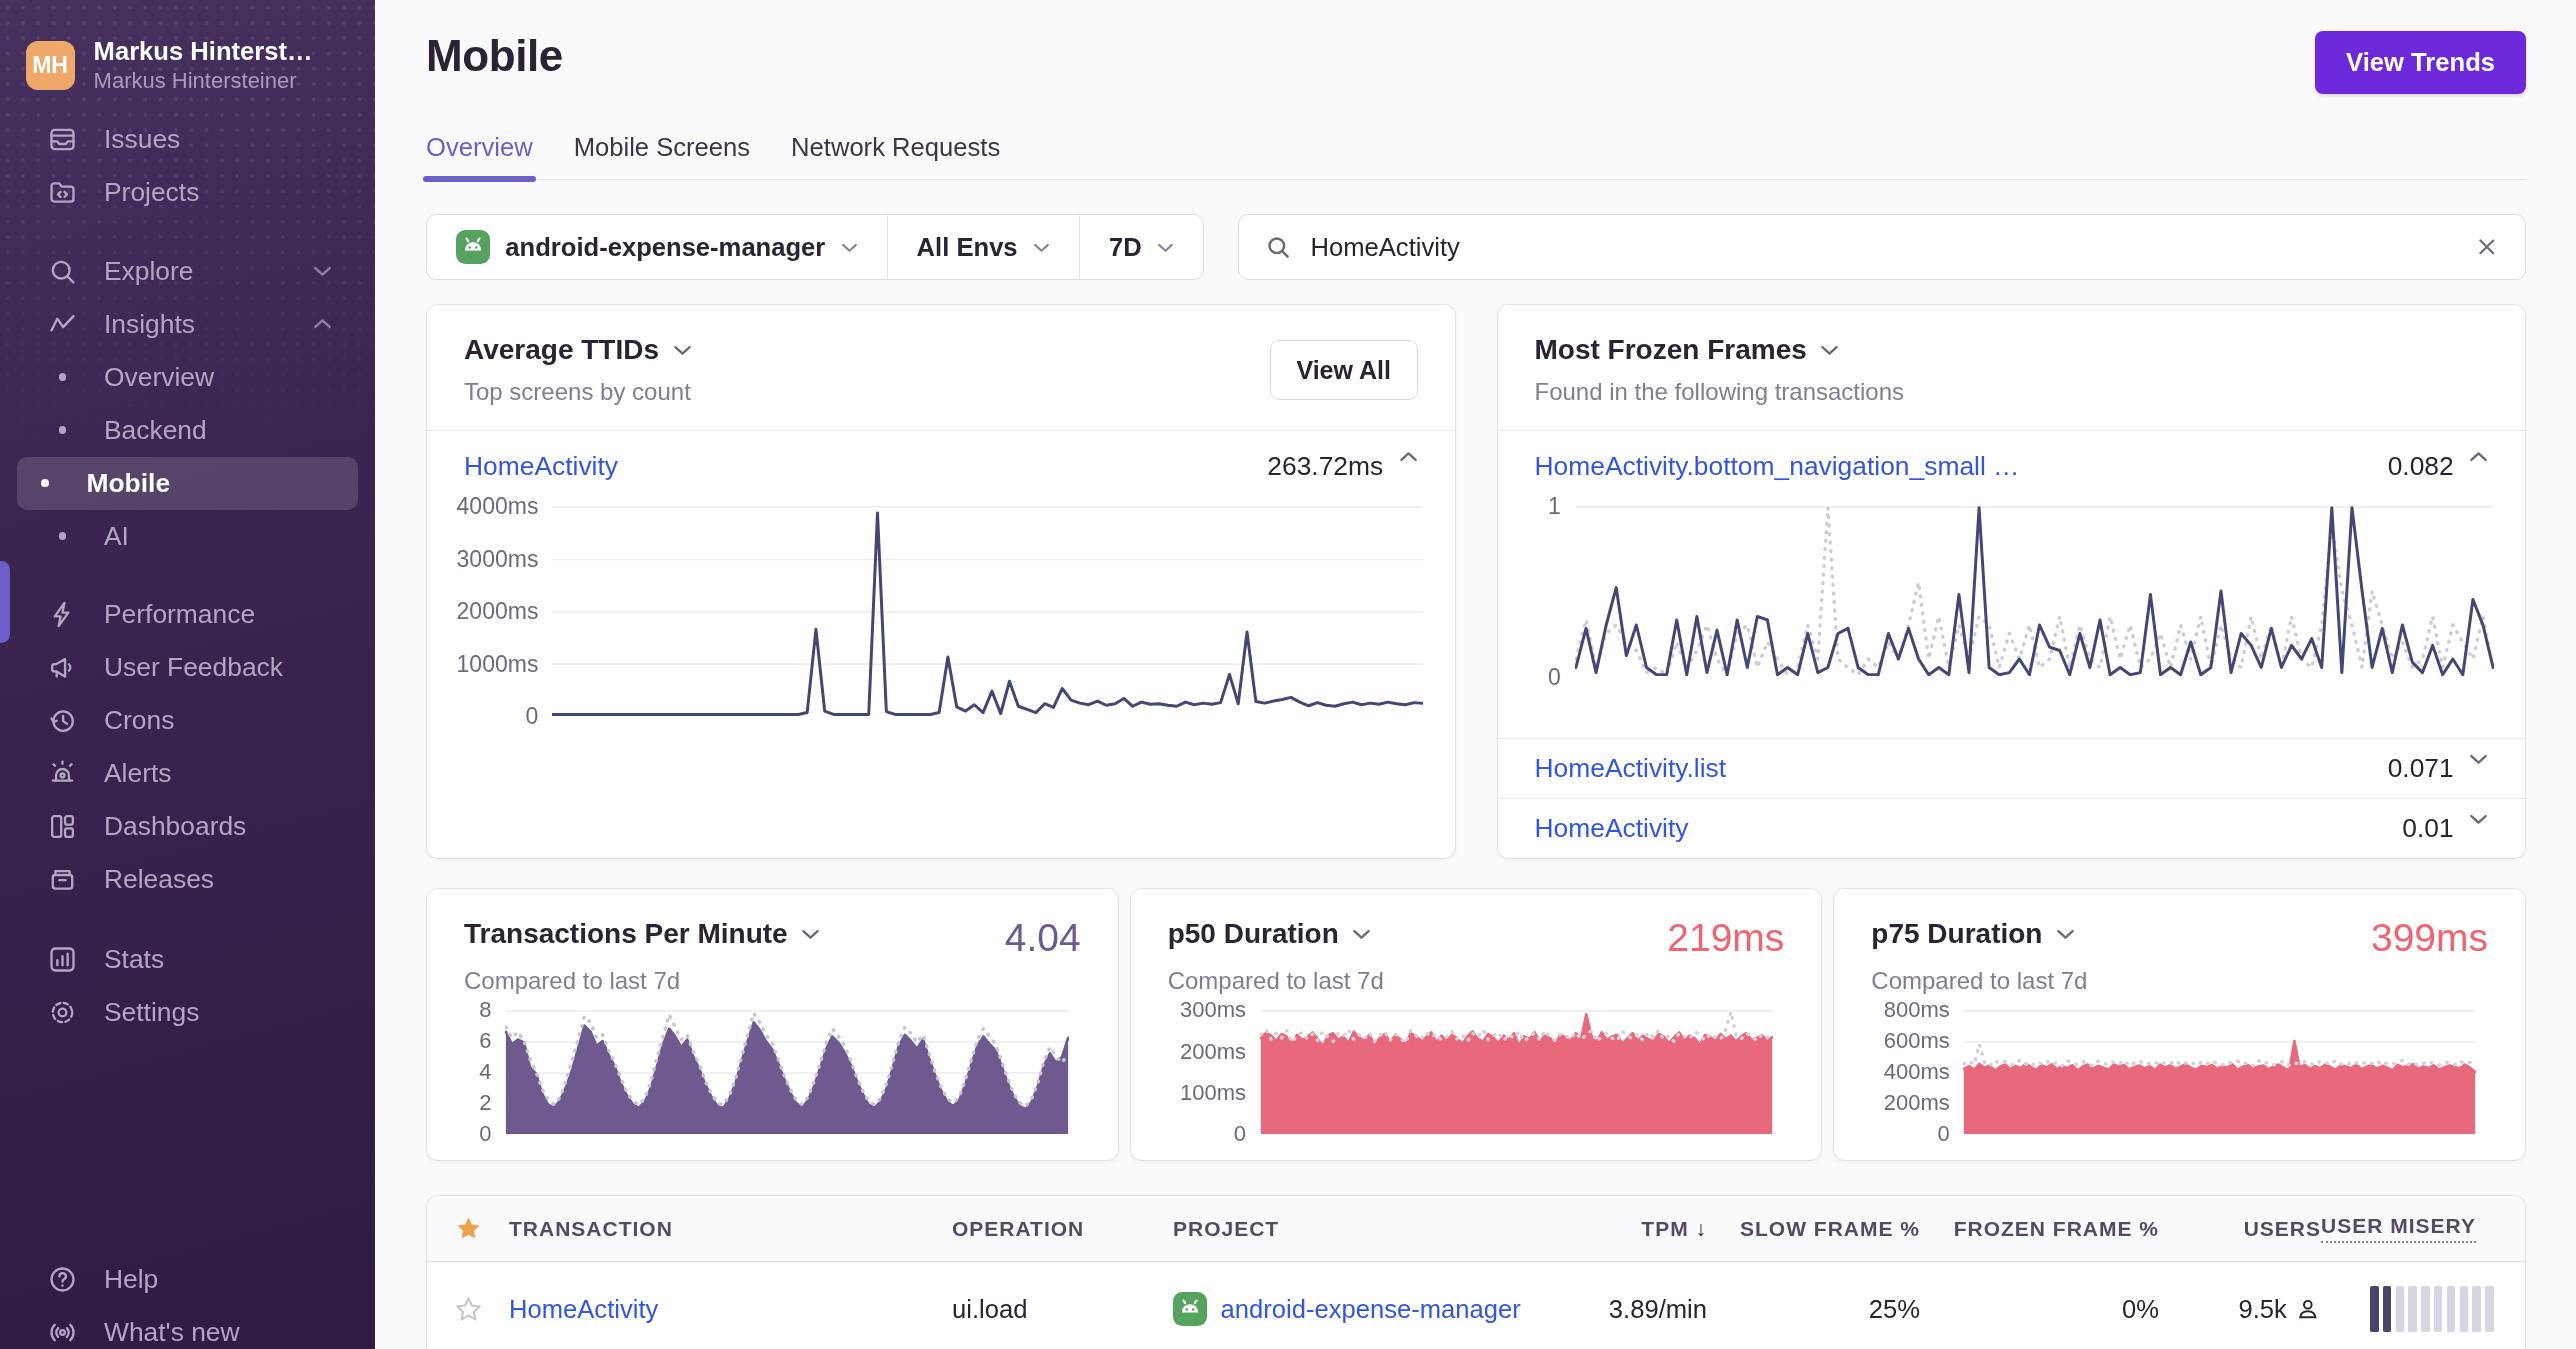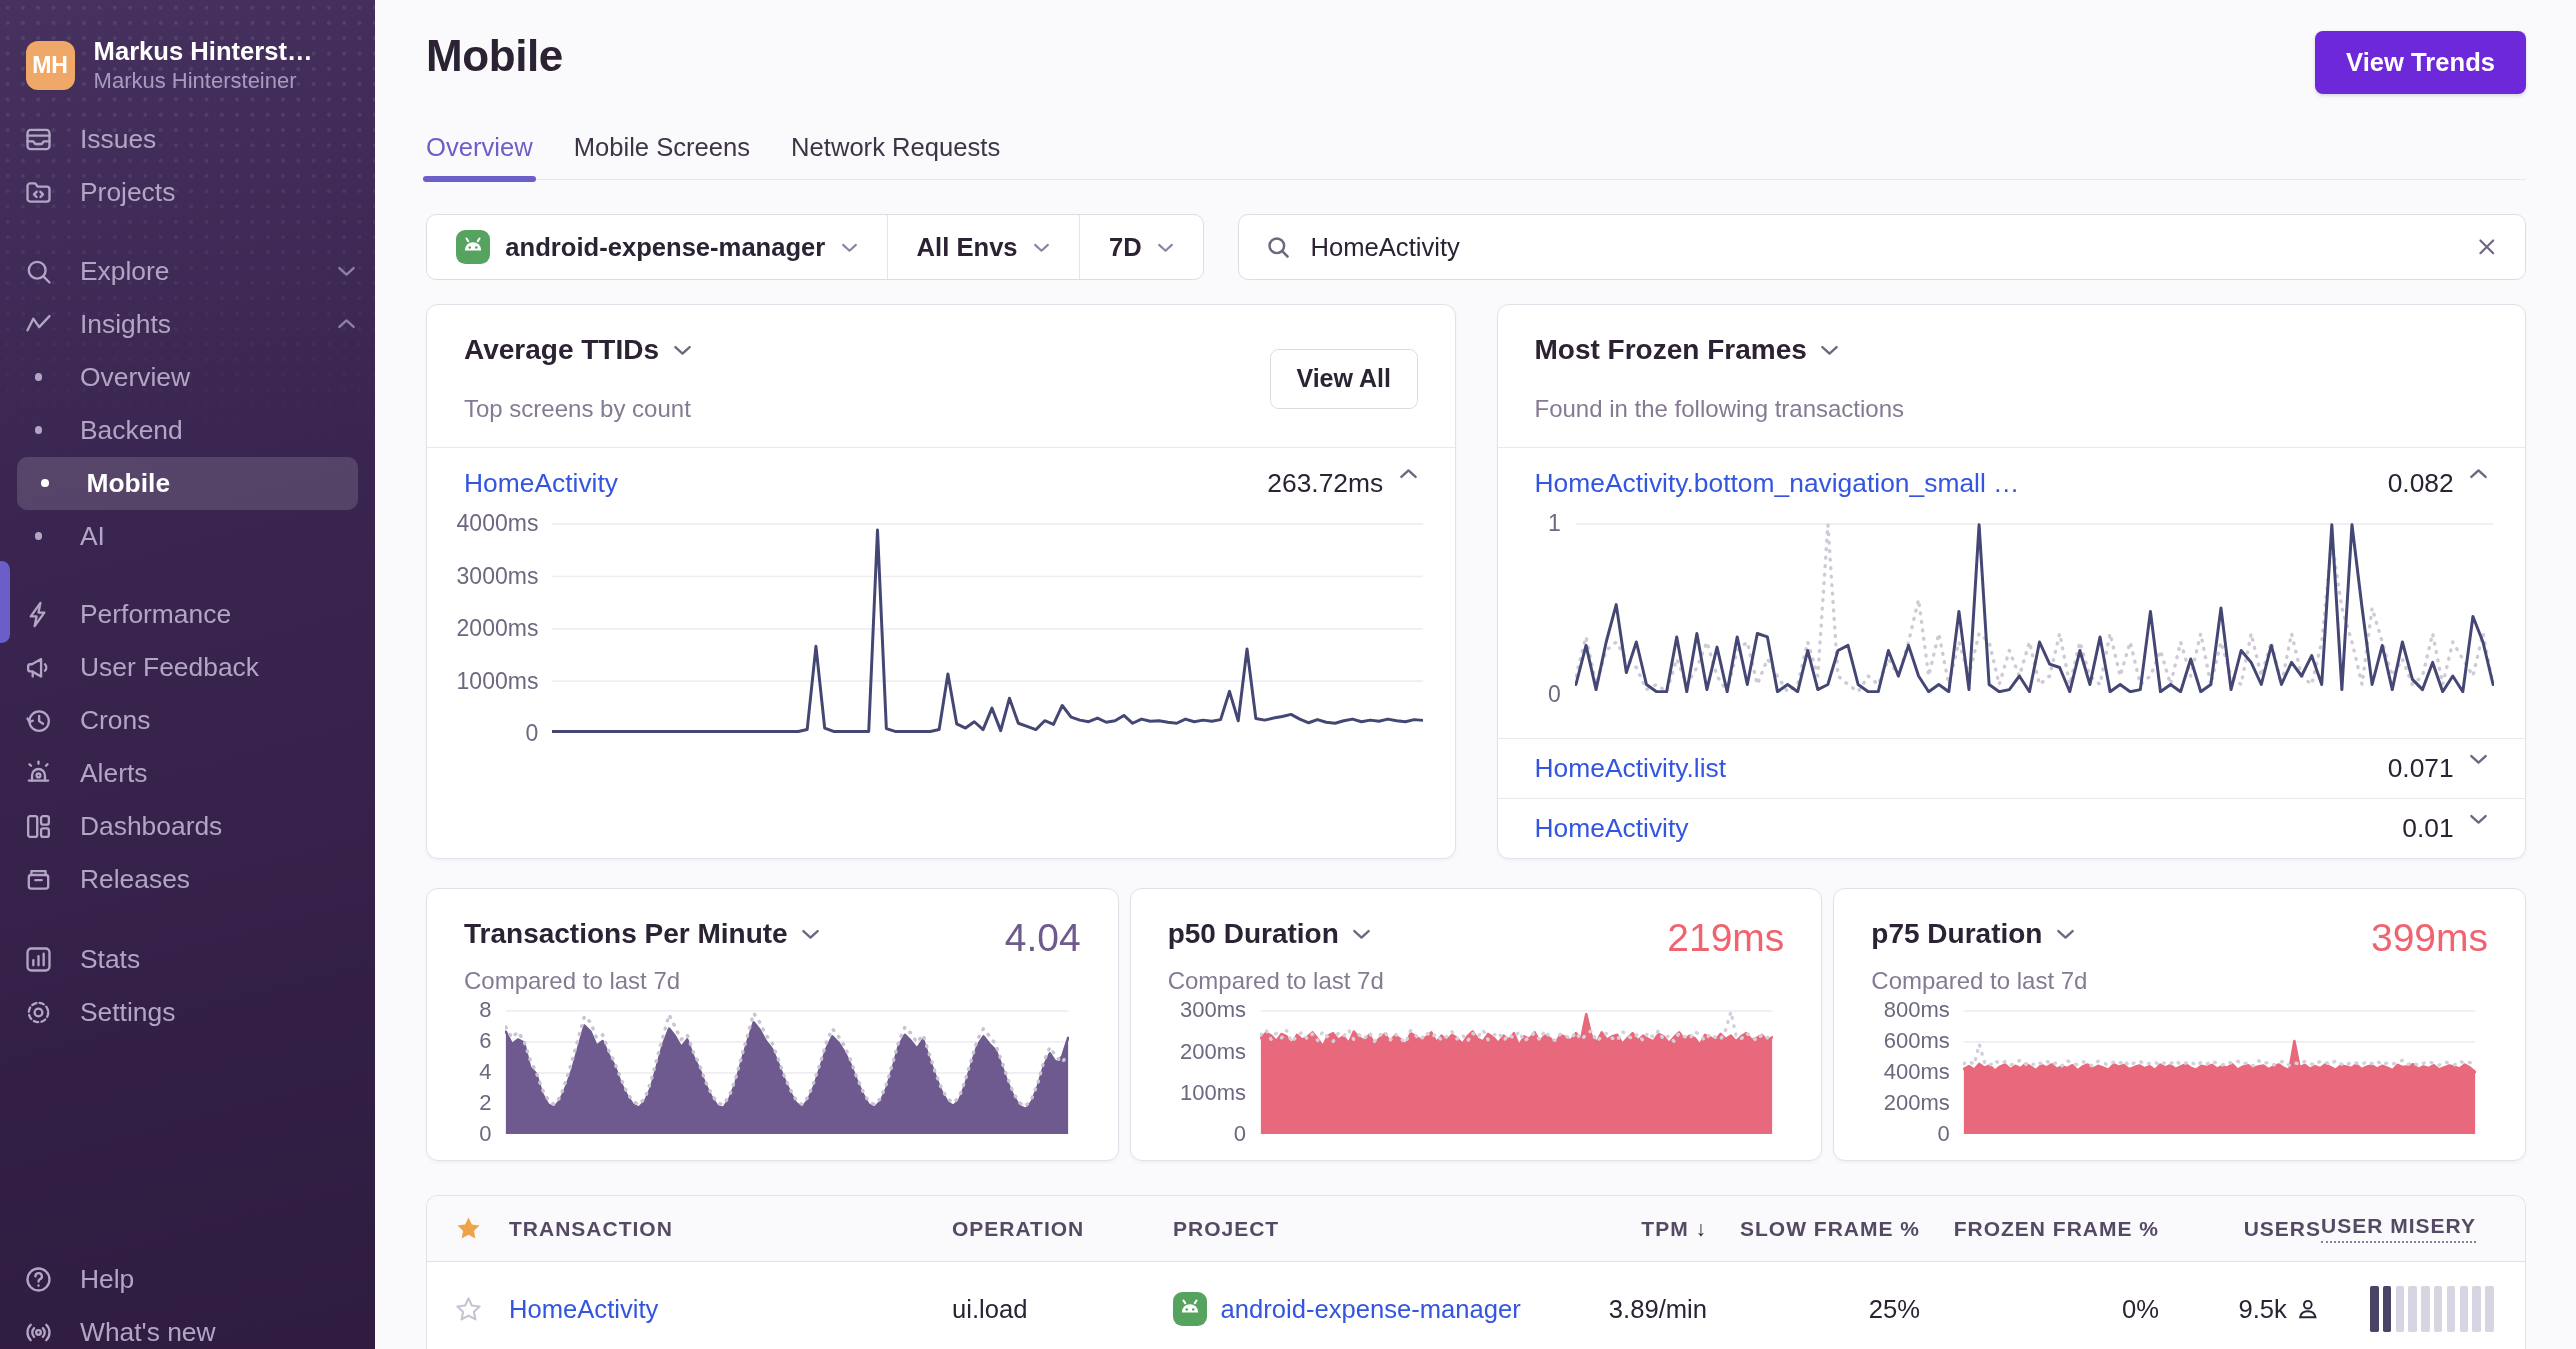--- a/index.html
+++ b/index.html
@@ -14,21 +14,21 @@
     background-image:radial-gradient(rgba(255,255,255,.09) 1.7px, transparent 2.2px);
     background-size:15.3px 15.3px;
     -webkit-mask-image:linear-gradient(180deg,#000 20%,transparent 100%);
     mask-image:linear-gradient(180deg,#000 20%,transparent 100%); }
   .user { display:flex; align-items:center; gap:19px; padding:12px 25.6px; position:relative; }
   .avatar { width:49px; height:49px; flex:none; border-radius:12px; background:#F0A868; color:#fff;
     font-weight:700; font-size:23px; display:flex; align-items:center; justify-content:center; }
   .user-name { font-size:25.6px; font-weight:700; color:#fff; line-height:1.2; white-space:nowrap; }
   .user-org { font-size:22px; color:#A99BBE; line-height:1.25; white-space:nowrap; }
   .nav { margin-top:6.8px; display:flex; flex-direction:column; position:relative; flex:1; }
-  .nav-item { display:flex; align-items:center; gap:22px; height:53px; padding:0 19px; font-size:26.4px;
+  .nav-item { display:flex; align-items:center; gap:22px; height:53px; padding:0 43px; font-size:26.4px;
     color:#B3A6C4; cursor:pointer; position:relative; }
   .nav-icon { width:39px; flex:none; display:flex; justify-content:center; align-items:center; }
   .nav-icon svg { stroke:#B3A6C4; fill:none; stroke-width:1.8; stroke-linecap:round; stroke-linejoin:round; }
   .nav-item .chev-right { margin-left:auto; }
   .nav-item.active { background:rgba(255,255,255,.14); border-radius:10.2px; margin:0 17px; padding:0 8.5px;
     color:#fff; font-weight:600; }
   .bullet { width:7.7px; height:7.7px; border-radius:50%; background:#B3A6C4; }
   .nav-item.active .bullet { background:#fff; }
   .nav-gap { height:25.6px; }
   .nav-gap-lg { height:27px; }
@@ -56,21 +56,21 @@
   .seg + .seg { border-left:1.7px solid #E7E3EC; }
   .search { flex:1; display:flex; align-items:center; gap:19px; background:#fff; border:1.7px solid #DFDBE5;
     border-radius:10.2px; height:66px; padding:0 25.6px; font-size:25.6px; color:#2B2233; cursor:text; }
   .search .x-btn { margin-left:auto; cursor:pointer; display:flex; }
 
   .cards-top { display:flex; gap:41px; margin-top:24px; }
   .card { background:#fff; border:1.7px solid #E4E0E9; border-radius:12px; box-shadow:0 1.7px 3.4px rgba(43,34,51,.04); }
   .card-top { flex:1; height:555px; display:flex; flex-direction:column; overflow:hidden; }
   .card-head { display:flex; justify-content:space-between; align-items:center; padding:29px 37px 24px; border-bottom:1.7px solid #EAE7EE; }
   .card-title { font-size:28px; font-weight:700; color:#2B2233; display:flex; align-items:center; gap:13.6px; }
-  .card-sub { font-size:24px; color:#857A93; margin-top:29px; }
+  .card-sub { font-size:24px; color:#857A93; margin-top:12px; }
   .btn-secondary { font-size:25px; font-weight:700; color:#2B2233; background:#fff; border:1.7px solid #DCD8E2;
     border-radius:8.5px; padding:14.5px 25.6px; cursor:pointer; font-family:inherit; }
   .tx-row { display:flex; justify-content:space-between; align-items:center; padding:20.4px 37px 13.6px; font-size:26.4px; }
   .link { color:#3355E0; cursor:pointer; text-decoration:none; }
   .tx-val { color:#2B2233; display:flex; gap:15.3px; align-items:flex-start; }
 
   .chart { display:flex; padding:10.2px 37px 0 24px; }
   .yticks { position:relative; flex:none; font-size:23px; color:#6F6680; }
   .yticks span { position:absolute; right:13.6px; transform:translateY(-50%); white-space:nowrap; }
   .plot { position:relative; flex:1; }

